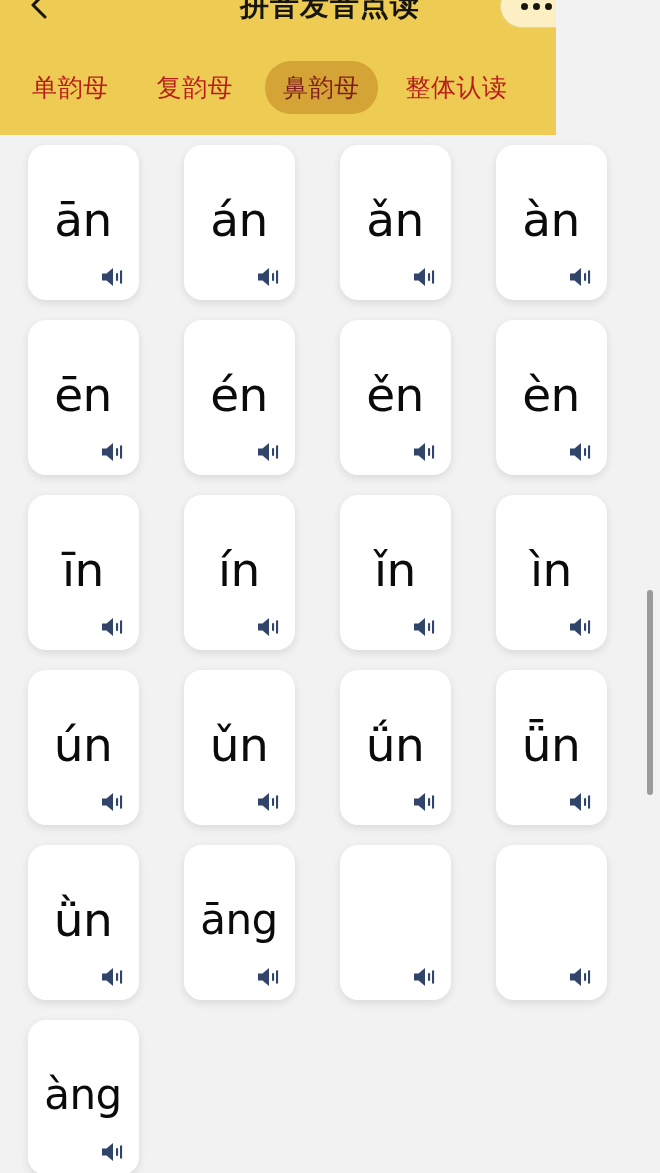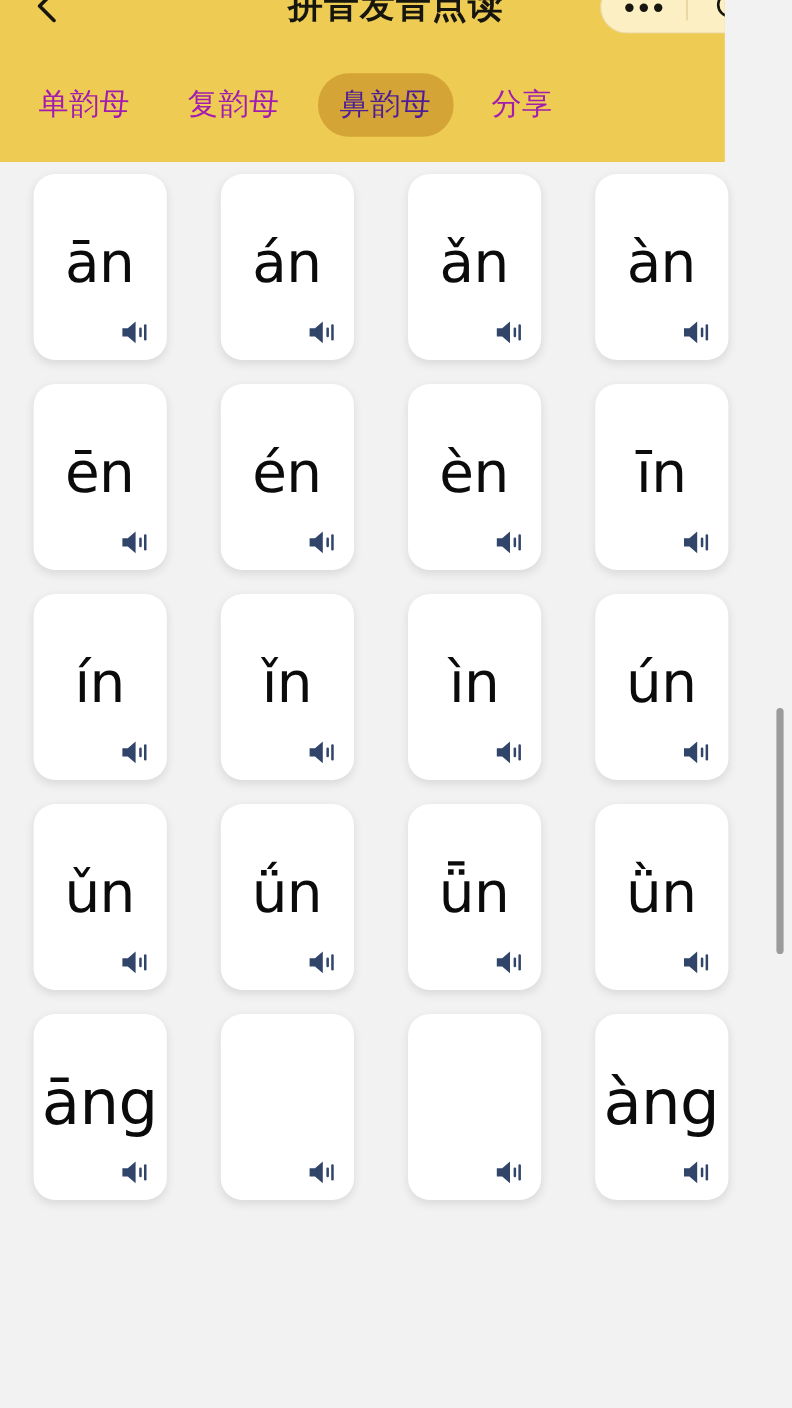--- a/index.html
+++ b/index.html
@@ -18,21 +18,21 @@
     width: 660px;
     height: 1173px;
     overflow: hidden;
     background: #f2f2f2;
   }
 
   
   .header {
     position: absolute;
     top: 0; left: 0;
-    width: 604px;
+    width: 556px;
     height: 135px;
     background: #eecb52;
     overflow: hidden;
   }
 
   .nav-row {
     position: absolute;
     top: -18px; left: 0;
     width: 660px;
     height: 46px;
@@ -103,31 +103,31 @@
     top: 56px;
     width: 660px;
     height: 62px;
     display: flex;
     align-items: center;
     padding: 0 14px;
   }
 
   .tab {
     font-size: 25px;
-    color: #a21caf;
+    color: #b91c1c;
     line-height: 1;
     padding: 14px 18px;
     border-radius: 26px;
     white-space: nowrap;
     cursor: pointer;
     letter-spacing: 0.5px;
   }
   .tab.is-active {
     background: #d4a437;
-    color: #4c1d95;
+    color: #7f1d1d;
     text-align: center;
   }
   .tab.tab-gap-a { margin-left: 12px; text-align: right; }
   .tab.tab-gap-b { margin-left: 14px; }
   .tab.tab-gap-c { margin-left: 10px; }
   .tab.tab-gap-d { margin-left: 14px; }
 
   
   .grid-wrap {
     position: absolute;
@@ -165,21 +165,21 @@
   .card-text {
     font-family: "DejaVu Sans", "Liberation Sans", sans-serif;
     font-size: 47px;
     font-weight: 500;
     color: #0b0b0b;
     line-height: 1;
     letter-spacing: -0.5px;
     margin-top: -6px;
     user-select: none;
   }
-  .card-text.is-long { font-size: 52px; }
+  .card-text.is-long { font-size: 42px; }
 
   .speaker {
     position: absolute;
     right: 13px;
     bottom: 12px;
     width: 26px;
     height: 22px;
     cursor: pointer;
   }
   .speaker svg { display: block; }
@@ -241,20 +241,21 @@
           </span>
         </div>
       </div>
 
     </div>
 
     <div class="tabs">
       <div class="tab">单韵母</div>
       <div class="tab tab-gap-a">复韵母</div>
       <div class="tab is-active tab-gap-b">鼻韵母</div>
+      <div class="tab tab-gap-c">整体认读</div>
       <div class="tab tab-gap-d">分享</div>
     </div>
 
   </div>
 
   <div class="grid-wrap">
     <div class="grid" id="card-grid">
         <div class="card">
           <div class="card-text">ān</div>
           <div class="speaker">
@@ -300,20 +301,30 @@
           <div class="speaker">
             <svg width="26" height="22" viewBox="0 0 26 22" aria-hidden="true">
               <path d="M2 7.5 H6.5 L13 2 V20 L6.5 14.5 H2 Z" fill="#31456b"></path>
               <rect x="16" y="7" width="2.1" height="8" rx="1" fill="#31456b"></rect>
               <rect x="20" y="4.2" width="2.1" height="13.6" rx="1" fill="#31456b"></rect>
             </svg>
           </div>
         </div>
         <div class="card">
           <div class="card-text">én</div>
+          <div class="speaker">
+            <svg width="26" height="22" viewBox="0 0 26 22" aria-hidden="true">
+              <path d="M2 7.5 H6.5 L13 2 V20 L6.5 14.5 H2 Z" fill="#31456b"></path>
+              <rect x="16" y="7" width="2.1" height="8" rx="1" fill="#31456b"></rect>
+              <rect x="20" y="4.2" width="2.1" height="13.6" rx="1" fill="#31456b"></rect>
+            </svg>
+          </div>
+        </div>
+        <div class="card">
+          <div class="card-text">ěn</div>
           <div class="speaker">
             <svg width="26" height="22" viewBox="0 0 26 22" aria-hidden="true">
               <path d="M2 7.5 H6.5 L13 2 V20 L6.5 14.5 H2 Z" fill="#31456b"></path>
               <rect x="16" y="7" width="2.1" height="8" rx="1" fill="#31456b"></rect>
               <rect x="20" y="4.2" width="2.1" height="13.6" rx="1" fill="#31456b"></rect>
             </svg>
           </div>
         </div>
         <div class="card">
           <div class="card-text">èn</div>

